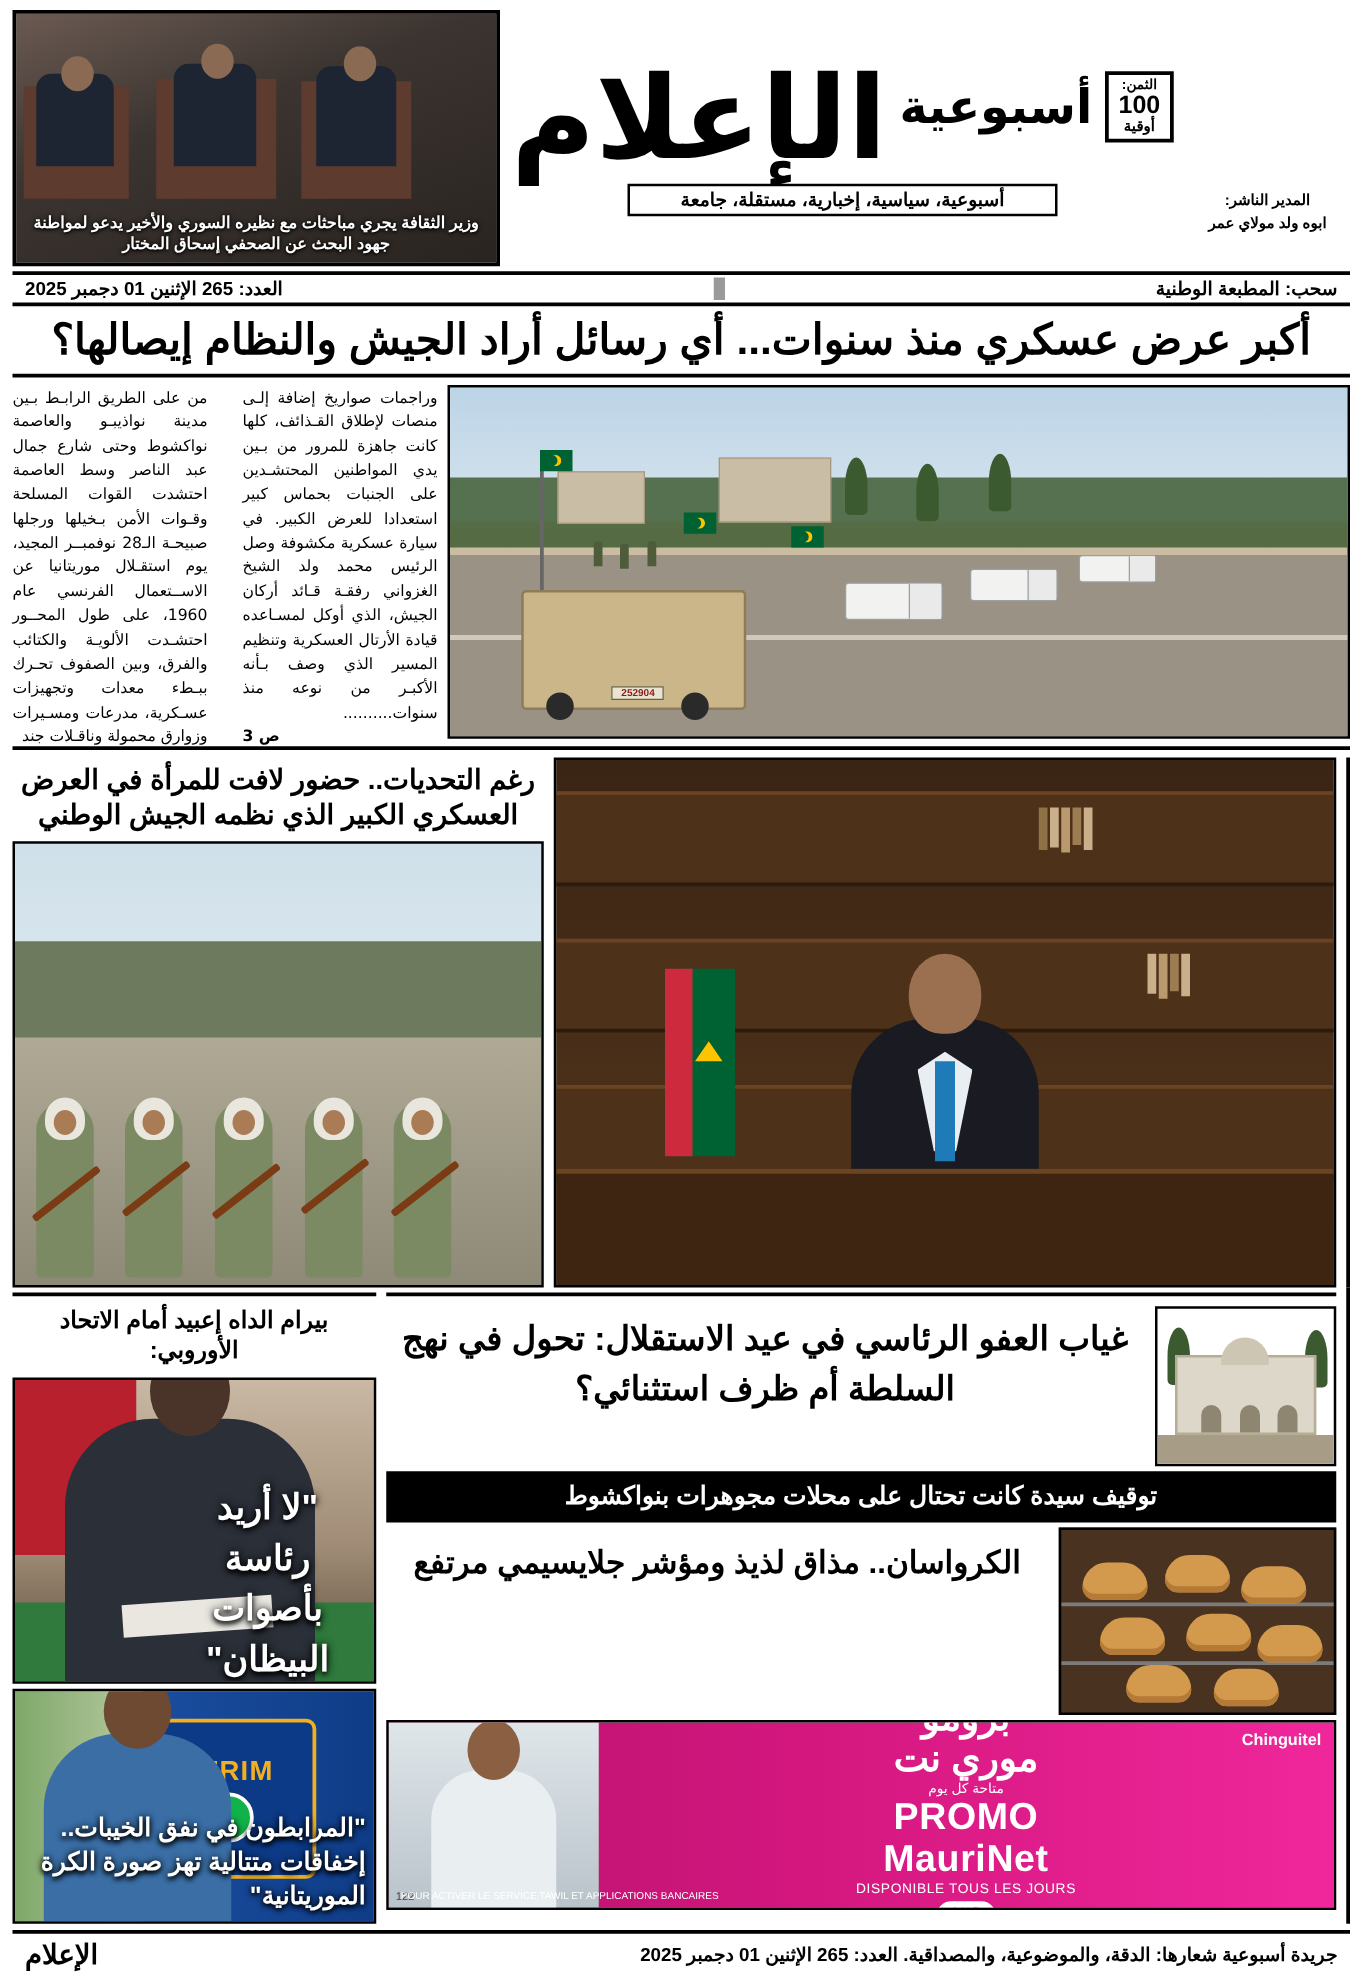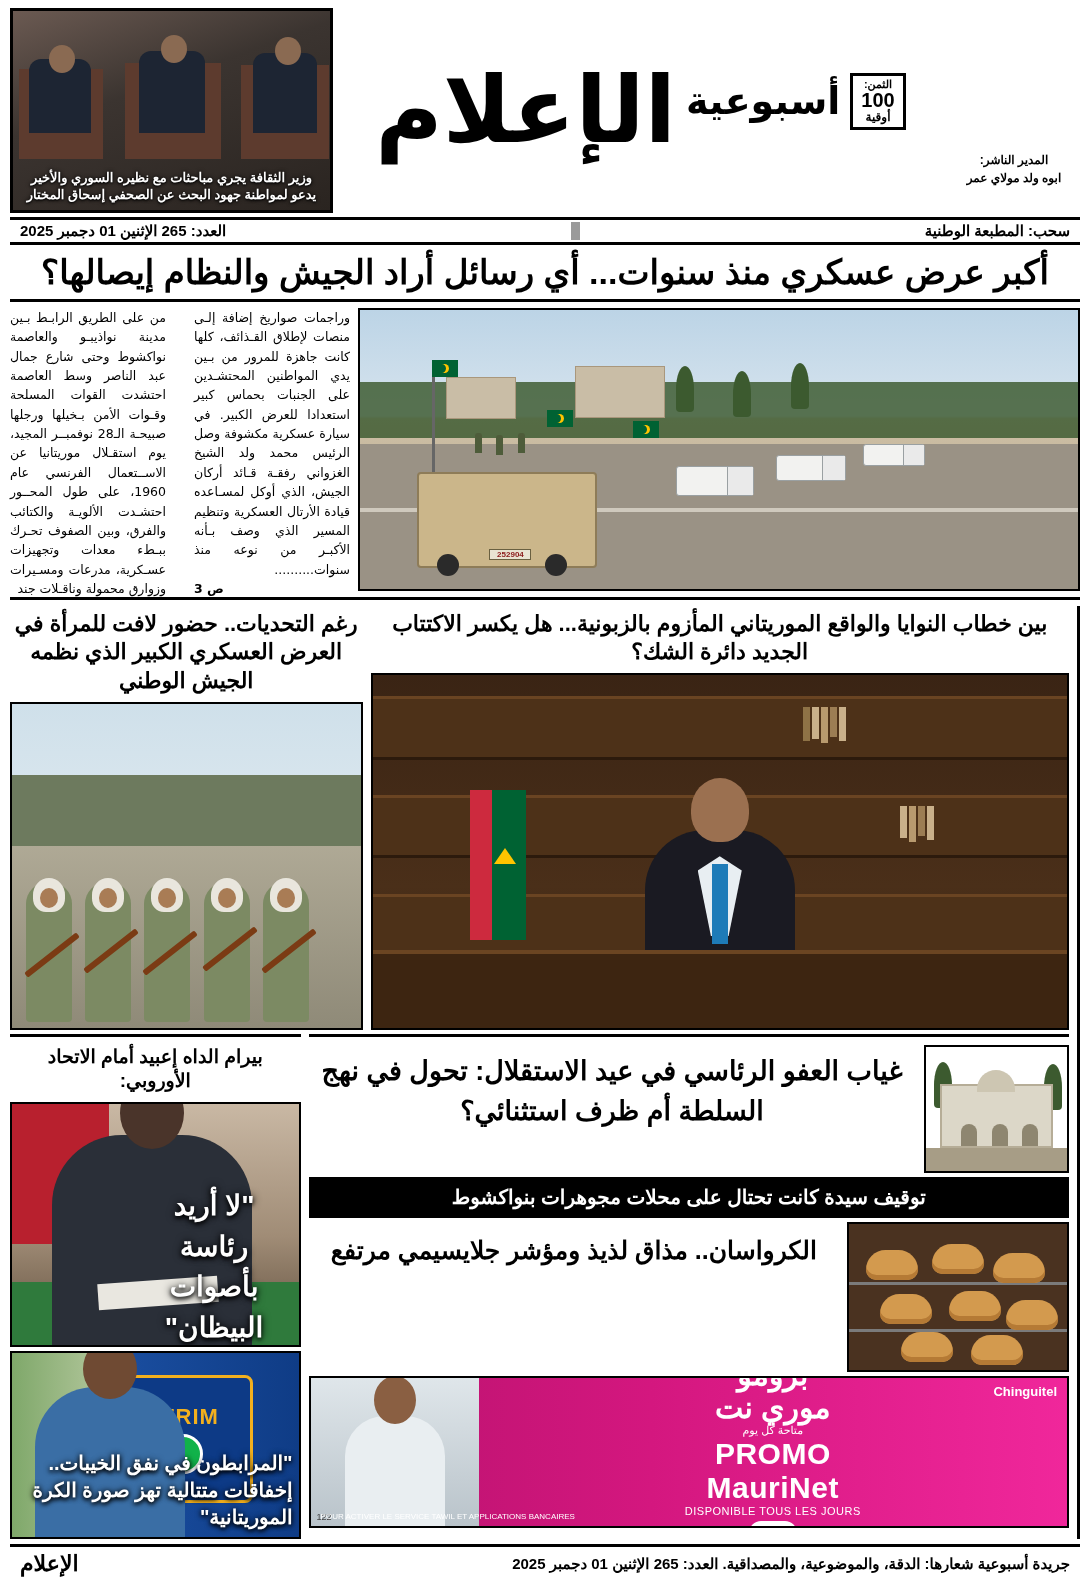--- a/index.html
+++ b/index.html
@@ -87,21 +87,21 @@
     flex-direction: column;
     align-items: center;
     justify-content: flex-end;
     padding-bottom: 26px;
     font-size: 12px;
     font-weight: bold;
     text-align: center;
     line-height: 1.5;
   }
   .mast-photo {
-    width: 323px;
+    width: 390px;
     border: 3px solid #000;
     position: relative;
     overflow: hidden;
     background: linear-gradient(160deg,#6b5a52 0%,#3b3430 40%,#2a2420 100%);
   }
   .mast-photo .ph-scene { position:absolute; inset:0; }
   .mast-photo .seat { position:absolute; background:#5d3b2e; }
   .mast-photo .person { position:absolute; background:#1d2533; border-radius:12px 12px 0 0; }
   .mast-photo .head { position:absolute; background:#8a6a52; border-radius:50%; }
   .mast-photo .caption {
@@ -373,20 +373,21 @@
     <div class="mast-logo-wrap">
       <div class="mast-top-row">
         <div class="price-box">
           <span class="p1">الثمن:</span>
           <span class="p2">100</span>
           <span class="p3">أوقية</span>
         </div>
         <div class="mast-sub-weekly">أسبوعية</div>
         <div class="mast-title">الإعلام</div>
       </div>
+      <div class="mast-slogan">أسبوعية، سياسية، إخبارية، مستقلة، جامعة</div>
     </div>
 
     <div class="mast-publisher">
       <div>المدير الناشر:</div>
       <div>ابوه ولد مولاي عمر</div>
     </div>
   </div>
 
   <div class="infobar">
     <div>العدد: 265 الإثنين 01 دجمبر 2025</div>
@@ -465,21 +466,20 @@
         <div class="w-rifle" style="left:53%;bottom:76px;"></div>
         <div class="w-figure" style="left:72%;">
             <div class="hj"></div>
             <div class="face"></div>
           </div>
         <div class="w-rifle" style="left:70%;bottom:74px;"></div>
       </div>
     </div>
 
     <div class="mid-right">
-      <div class="hl-2">بين خطاب النوايا والواقع الموريتاني المأزوم بالزبونية... هل يكسر الاكتتاب الجديد دائرة الشك؟</div>
       <div class="photo-president">
         <div class="shelf" style="top:6%;"></div>
         <div class="shelf" style="top:34%;"></div>
         <div class="shelf" style="top:62%;"></div>
         <div class="books" style="left:62%;top:9%;">
           <div class="book" style="height:34px"></div>
             <div class="book" style="height:30px;background:#9c7d53"></div>
             <div class="book" style="height:36px;background:#b89a6e"></div>
             <div class="book" style="height:32px"></div>
             <div class="book" style="height:34px;background:#8e7246"></div>

